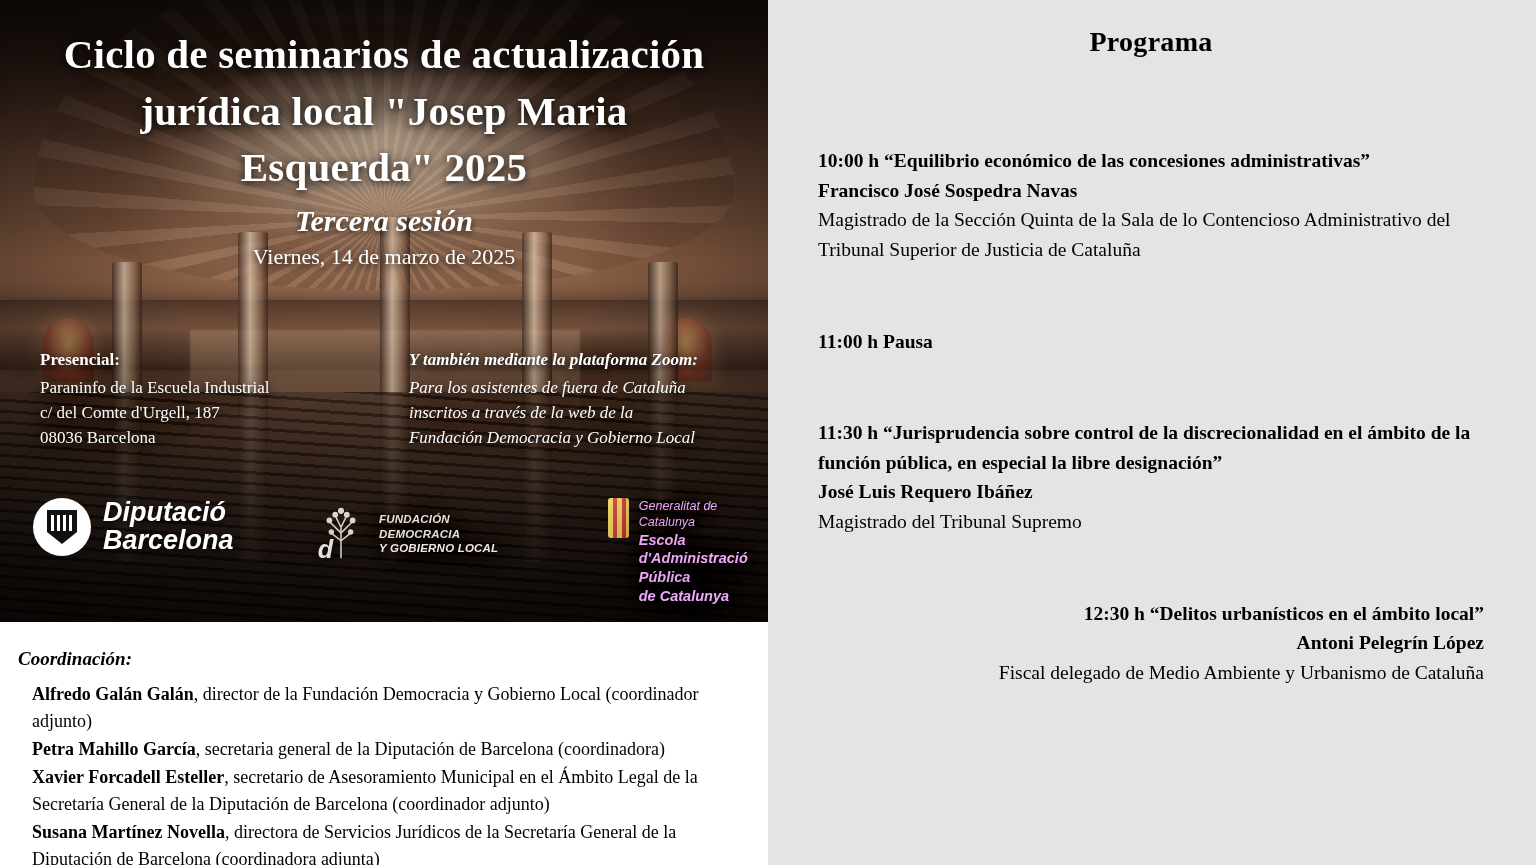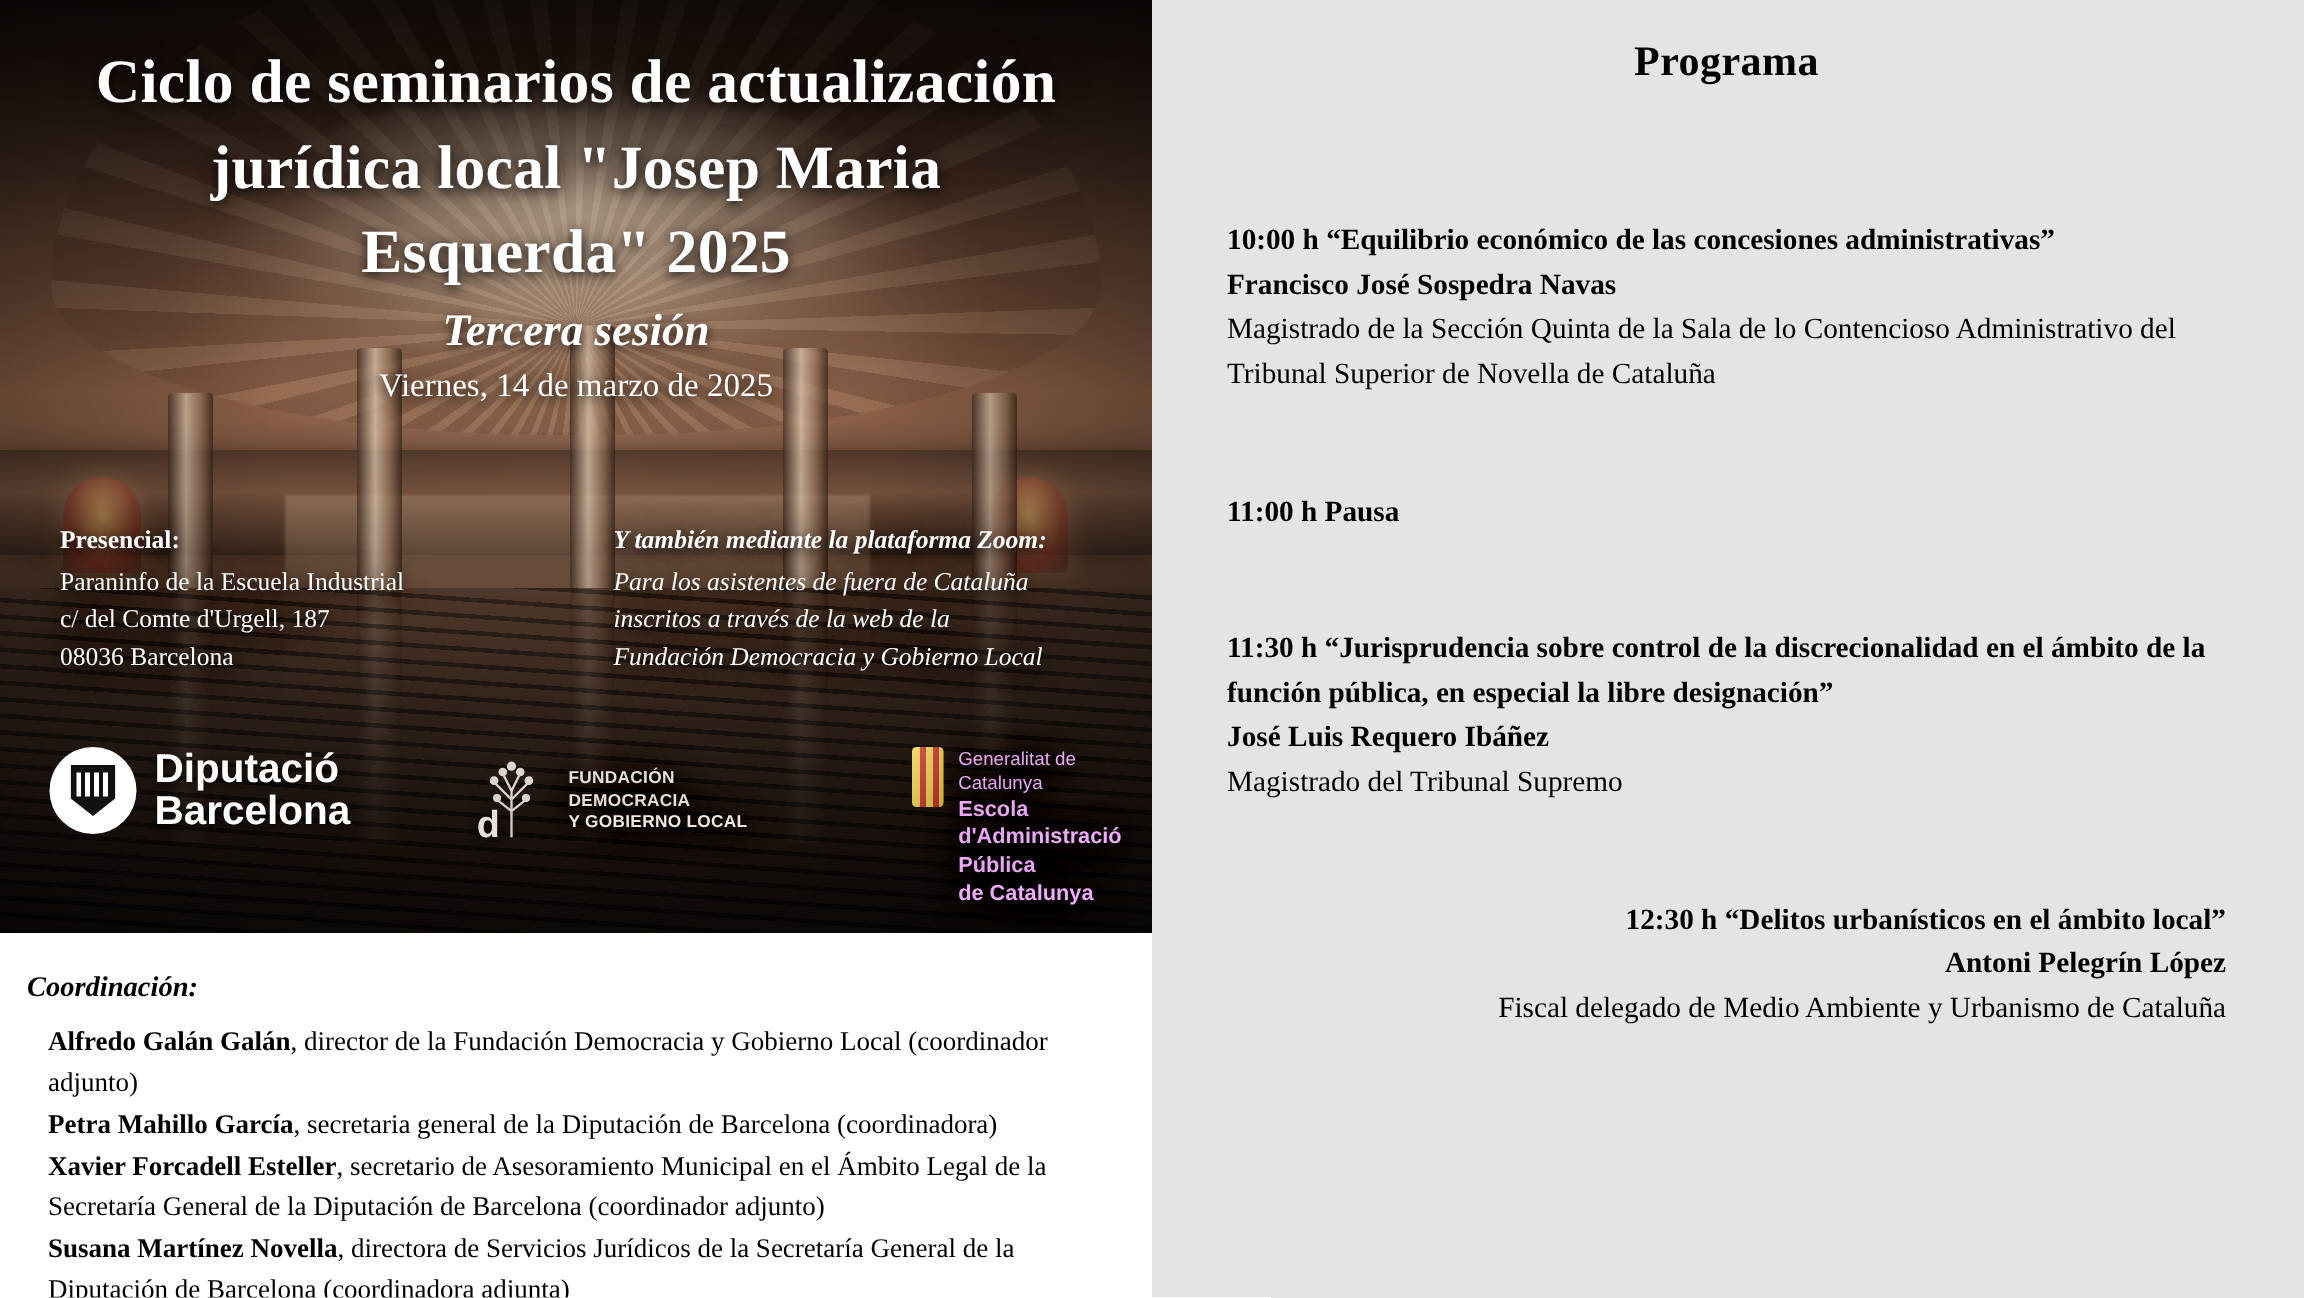--- a/index.html
+++ b/index.html
@@ -171,20 +171,21 @@
     font-size: 17px;
     line-height: 1.47;
   }
 
   
   .logos {
     position: absolute;
     left: 0; right: 12px;
     bottom: 42px;
     height: 82px;
+    font-style: italic;
   }
   .logo-dib {
     position: absolute; left: 33px; top: 0;
     display: flex; align-items: center; gap: 12px;
   }
   .dib-seal {
     width: 58px; height: 58px; border-radius: 50%;
     background: #ffffff;
     display: flex; align-items: center; justify-content: center;
   }
@@ -414,21 +415,21 @@
   </div>
 
   <div class="right-col">
     <h2 class="programa-title">Programa</h2>
 
     <div class="program-list">
 
       <div class="program-item">
         <p class="prog-time">10:00 h “Equilibrio económico de las concesiones administrativas”</p>
         <p class="prog-speaker">Francisco José Sospedra Navas</p>
-        <p class="prog-role">Magistrado de la Sección Quinta de la Sala de lo Contencioso Administrativo del Tribunal Superior de Novella de Cataluña</p>
+        <p class="prog-role">Magistrado de la Sección Quinta de la Sala de lo Contencioso Administrativo del Tribunal Superior de Justicia de Cataluña</p>
       </div>
 
       <div class="program-item">
         <p class="prog-time">11:00 h Pausa</p>
 
       </div>
 
       <div class="program-item">
         <p class="prog-time">11:30 h “Jurisprudencia sobre control de la discrecionalidad en el ámbito de la función pública, en especial la libre designación”</p>
         <p class="prog-speaker">José Luis Requero Ibáñez</p>

